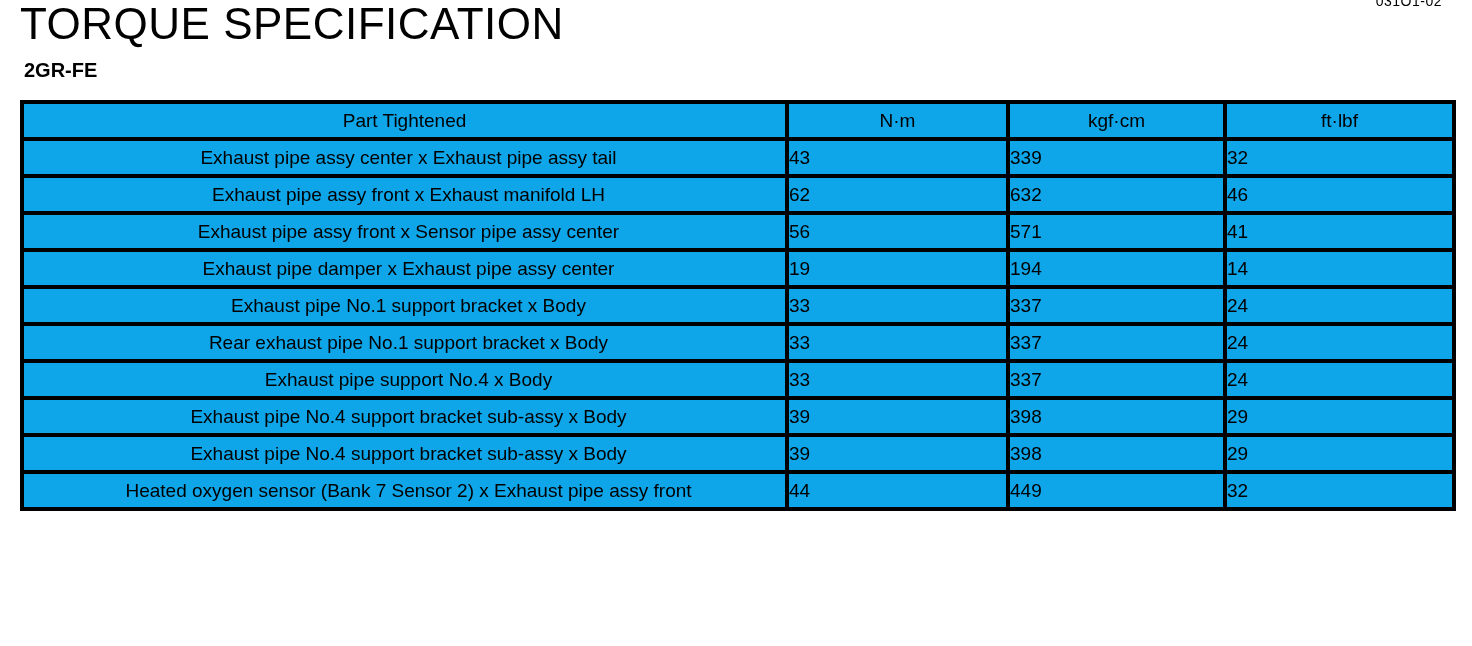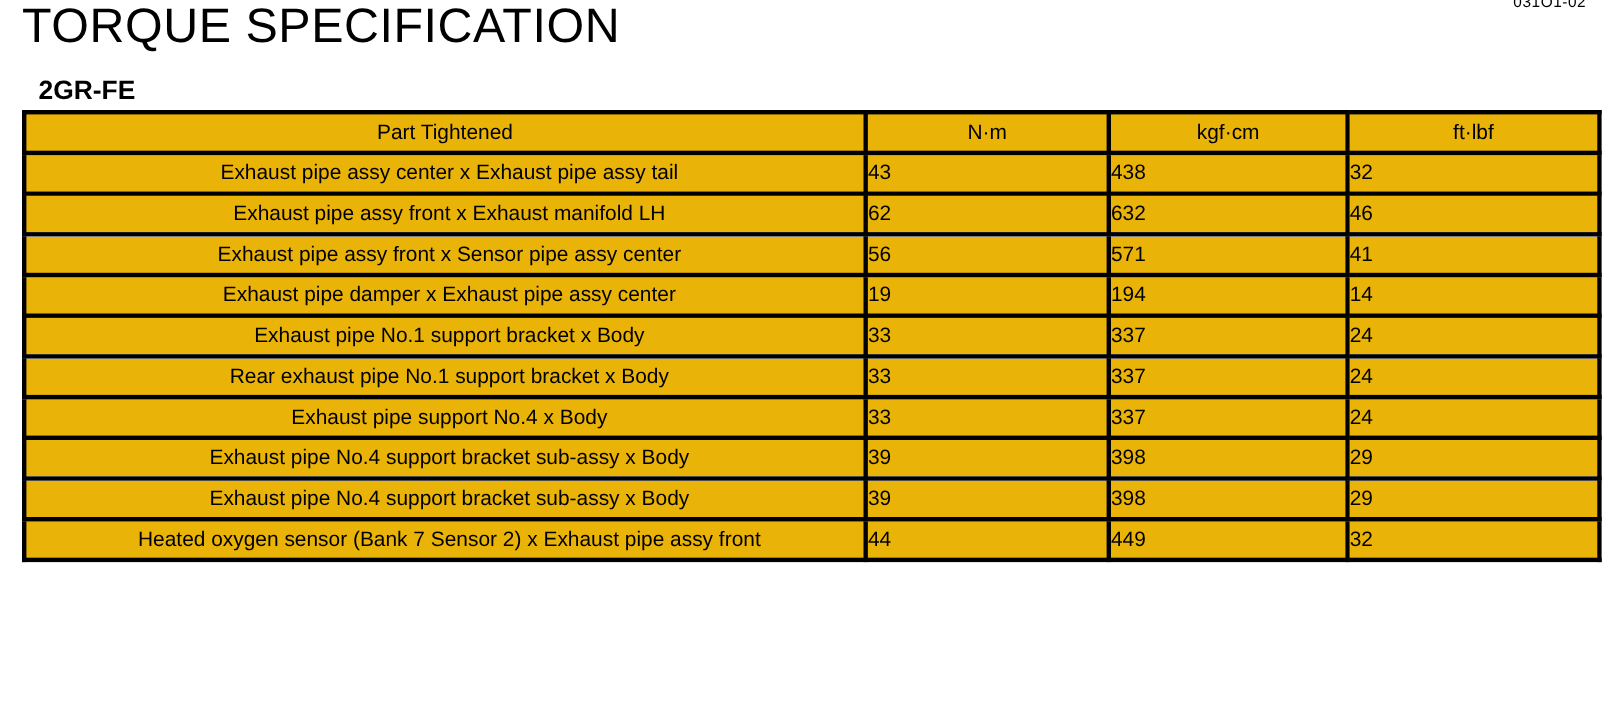--- a/index.html
+++ b/index.html
@@ -34,22 +34,22 @@
     font-weight: normal;
     line-height: 1.0;
     letter-spacing: 0.5px;
     color: #000000;
     white-space: nowrap;
   }
   .page-subtitle {
     position: absolute;
     left: 20px;
     top: 56px;
-    margin: 15px;
-    font-size: 24px;
+    margin: 4px;
+    font-size: 20px;
     font-weight: bold;
     line-height: 1.0;
     color: #000000;
     white-space: nowrap;
   }
   table.torque {
     position: absolute;
     left: 20px;
     top: 100px;
     width: 1432px;
@@ -57,21 +57,21 @@
     table-layout: fixed;
     background: #ffffff;
   }
   table.torque th,
   table.torque td {
     border: 4px solid #000000;
     height: 33px;
     font-size: 19px;
     font-weight: normal;
     color: #000000;
-    background: #eab308;
+    background: #0ea5e9;
     padding: 0;
     vertical-align: middle;
     overflow: hidden;
     white-space: nowrap;
   }
   table.torque th { text-align: center; }
   table.torque td.part {
     text-align: center;
     padding-left: 8px;
   }
@@ -100,21 +100,21 @@
         <th>Part Tightened</th>
         <th>N·m</th>
         <th>kgf·cm</th>
         <th>ft·lbf</th>
       </tr>
     </thead>
     <tbody id="rows">
         <tr>
           <td class="part">Exhaust pipe assy center x Exhaust pipe assy tail</td>
           <td class="num">43</td>
-          <td class="num">438</td>
+          <td class="num">339</td>
           <td class="num">32</td>
         </tr>
         <tr>
           <td class="part">Exhaust pipe assy front x Exhaust manifold LH</td>
           <td class="num">62</td>
           <td class="num">632</td>
           <td class="num">46</td>
         </tr>
         <tr>
           <td class="part">Exhaust pipe assy front x Sensor pipe assy center</td>

